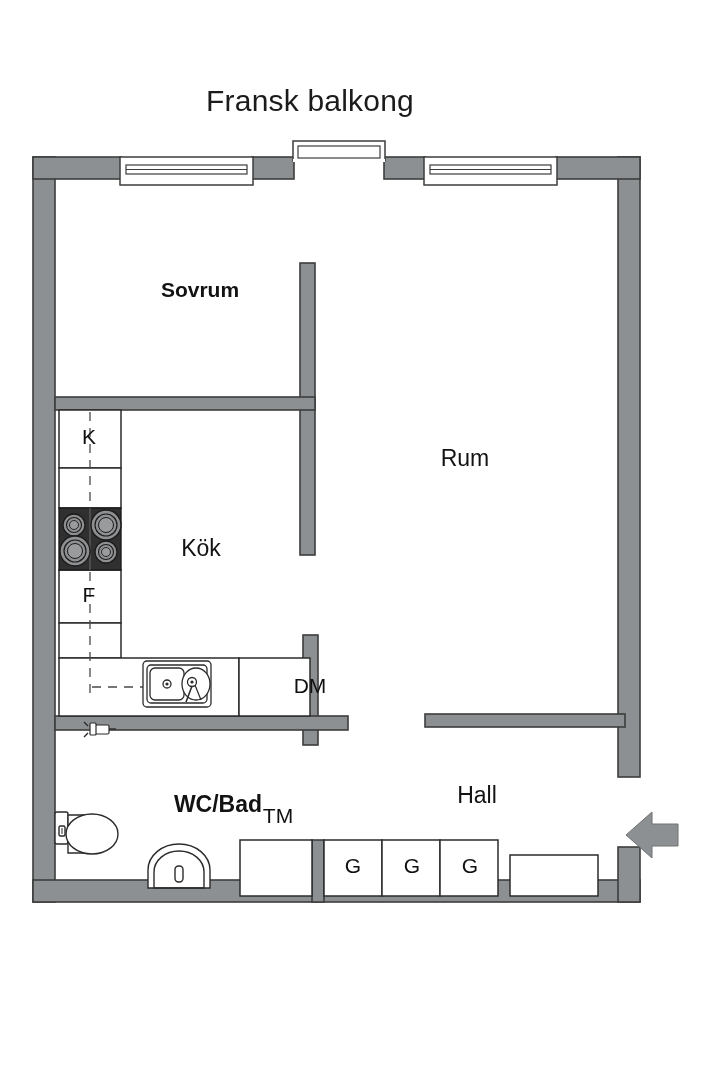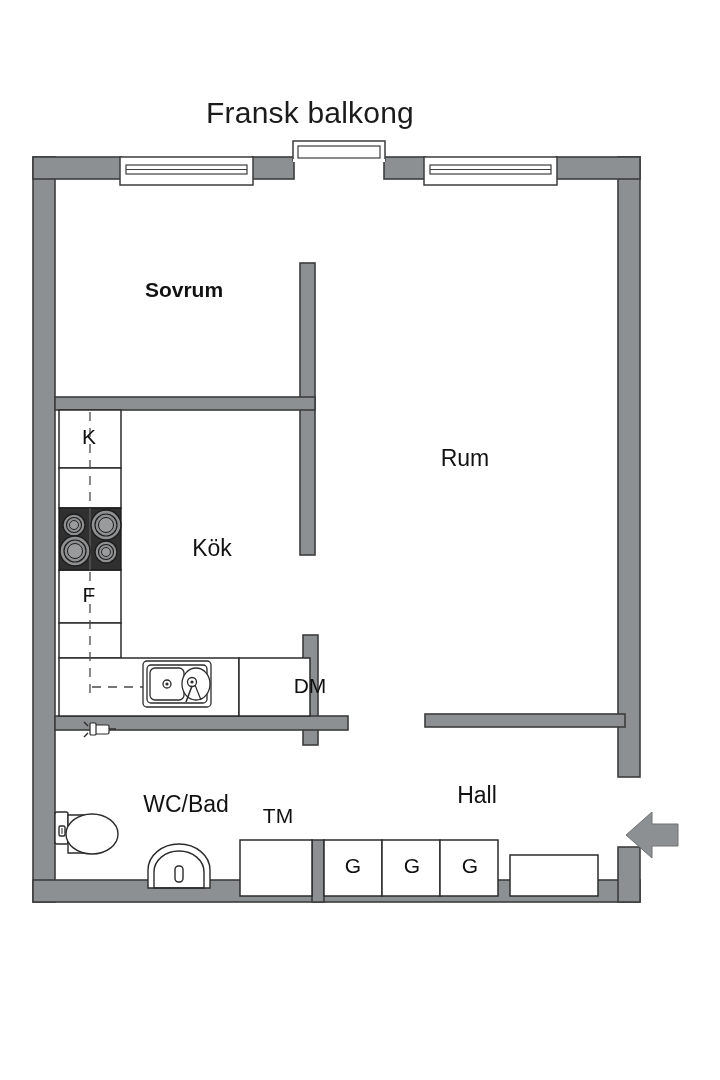--- a/index.html
+++ b/index.html
@@ -12,21 +12,21 @@
     overflow:hidden;
     position:relative;
   }
   #plan{
     position:absolute;
     left:0;top:0;
     width:720px;height:1080px;
   }
   .title{
     position:absolute;
-    left:0;top:96px;
+    left:0;top:84px;
     width:620px;
     text-align:center;
     font-size:30px;
     font-weight:400;
     letter-spacing:0.2px;
     color:#1b1b1b;
   }
   .footnote{
     position:absolute;
     left:33px;top:957px;
@@ -35,24 +35,24 @@
     color:#3a3a3a;
     letter-spacing:0.05px;
   }
   
   .room-label{
     position:absolute;
     color:#121212;
     white-space:nowrap;
     transform:translate(-50%,-50%);
   }
-  .room-label.lbl-sovrum{font-size:21px;font-weight:700;}
+  .room-label.lbl-sovrum{font-size:21px;font-weight:700;margin-left:16px;}
   .room-label.lbl-rum{font-size:23px;font-weight:400;}
   .room-label.lbl-kok{font-size:23px;font-weight:400;}
-  .room-label.lbl-wcbad{font-size:23px;font-weight:400;}
+  .room-label.lbl-wcbad{font-size:23px;font-weight:700;margin-left:32px;}
   .room-label.lbl-hall{font-size:23px;font-weight:400;text-align:right;}
   
   .fix-label{
     position:absolute;
     transform:translate(-50%,-50%);
     font-size:21px;
     color:#101010;
     white-space:nowrap;
   }
   svg{display:block;}
@@ -201,21 +201,21 @@
     </g>
 
     <g>
       <path d="M652 812 L652 824 L678 824 L678 846 L652 846 L652 858 L626 835 Z" fill="#8c9092" stroke="#6e7273" stroke-width="1"></path>
     </g>
 
   </svg>
 
   <div class="room-label lbl-sovrum" style="left:184px;top:290px;">Sovrum</div>
   <div class="room-label lbl-rum" style="left:465px;top:458px;">Rum</div>
-  <div class="room-label lbl-kok" style="left:212px;top:548px;">Kök</div>
+  <div class="room-label lbl-kok" style="left:201px;top:548px;">Kök</div>
   <div class="room-label lbl-wcbad" style="left:186px;top:804px;">WC/Bad</div>
   <div class="room-label lbl-hall" style="left:477px;top:795px;">Hall</div>
 
   <div class="fix-label" style="left:89px;top:437px;">K</div>
   <div class="fix-label" style="left:89px;top:595px;">F</div>
   <div class="fix-label" style="left:274px;top:686px;margin-left:36px;">DM</div>
   <div class="fix-label" style="left:278px;top:816px;">TM</div>
   <div class="fix-label" style="left:353px;top:866px;">G</div>
   <div class="fix-label" style="left:412px;top:866px;">G</div>
   <div class="fix-label" style="left:470px;top:866px;">G</div>

